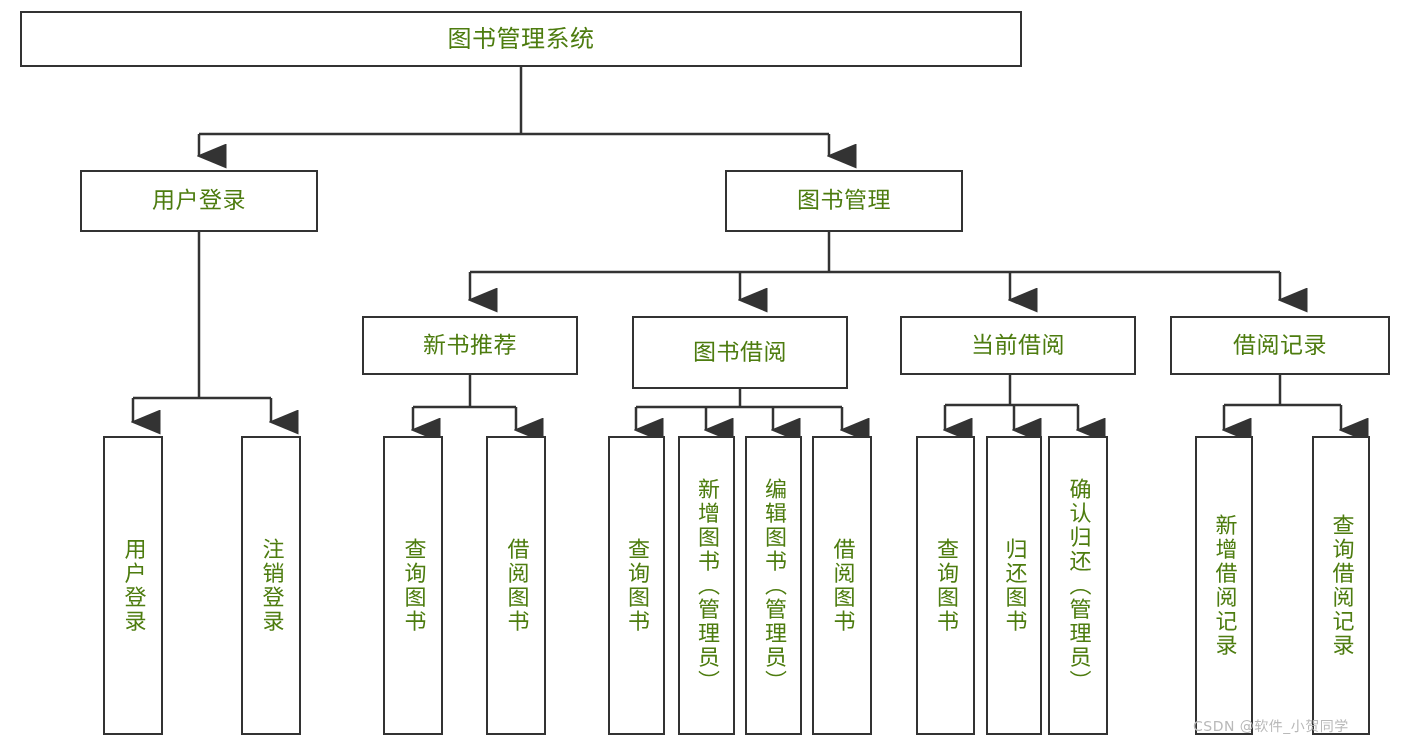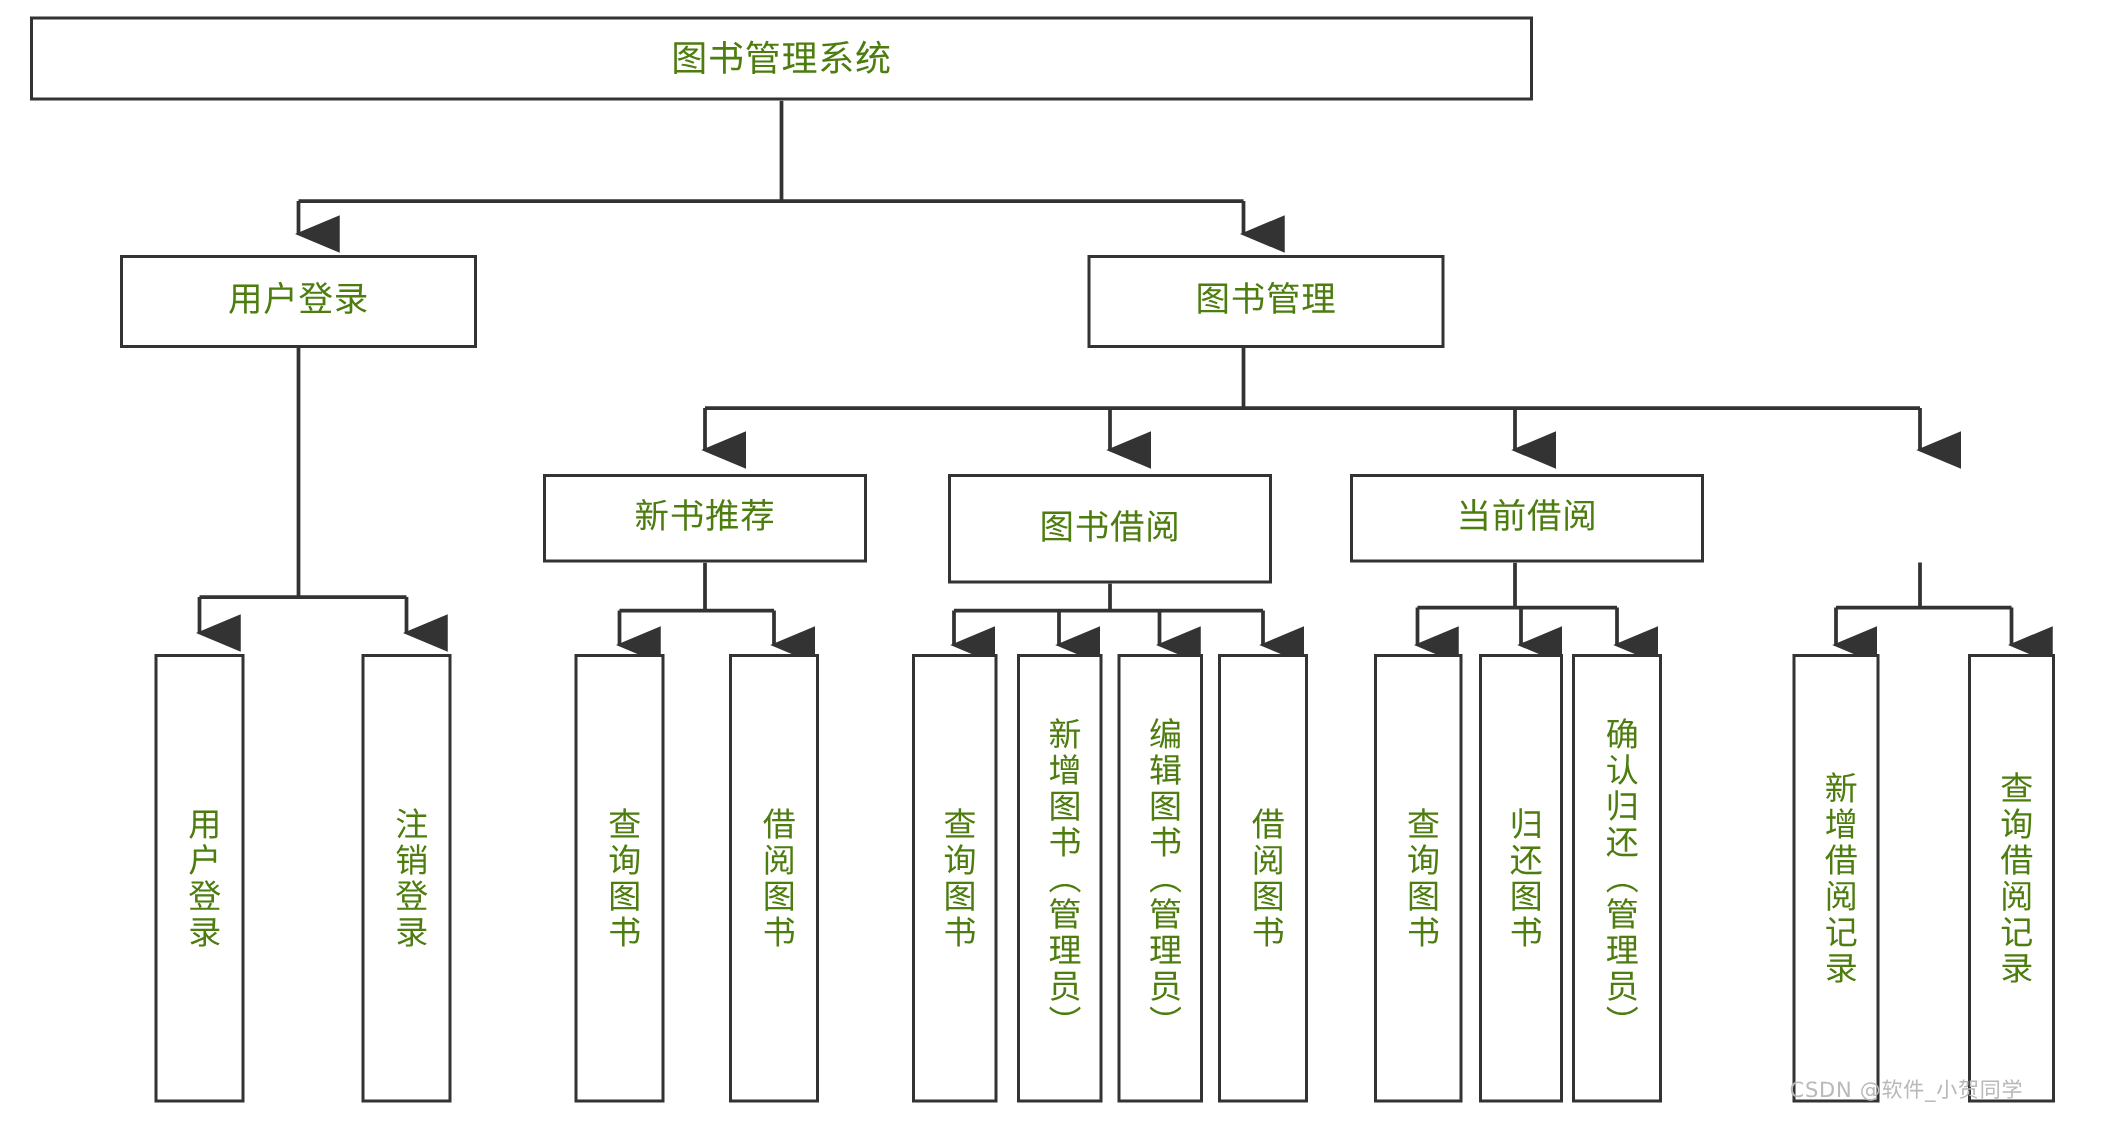--- a/index.html
+++ b/index.html
@@ -157,20 +157,23 @@
   </div>
 
   <div class="node h" style="left: 632px; top: 316px; width: 216px; height: 73px;">
     <span class="node-label">图书借阅</span>
   </div>
 
   <div class="node h" style="left: 900px; top: 316px; width: 236px; height: 59px;">
     <span class="node-label">当前借阅</span>
   </div>
 
+  <div class="node h" style="left: 1170px; top: 316px; width: 220px; height: 59px;">
+    <span class="node-label">借阅记录</span>
+  </div>
 
   <div class="node v" style="left: 103px; top: 436px; width: 60px; height: 299px;">
     <span class="node-label">用户登录</span>
   </div>
 
   <div class="node v" style="left: 241px; top: 436px; width: 60px; height: 299px;">
     <span class="node-label">注销登录</span>
   </div>
 
   <div class="node v" style="left: 383px; top: 436px; width: 60px; height: 299px;">

